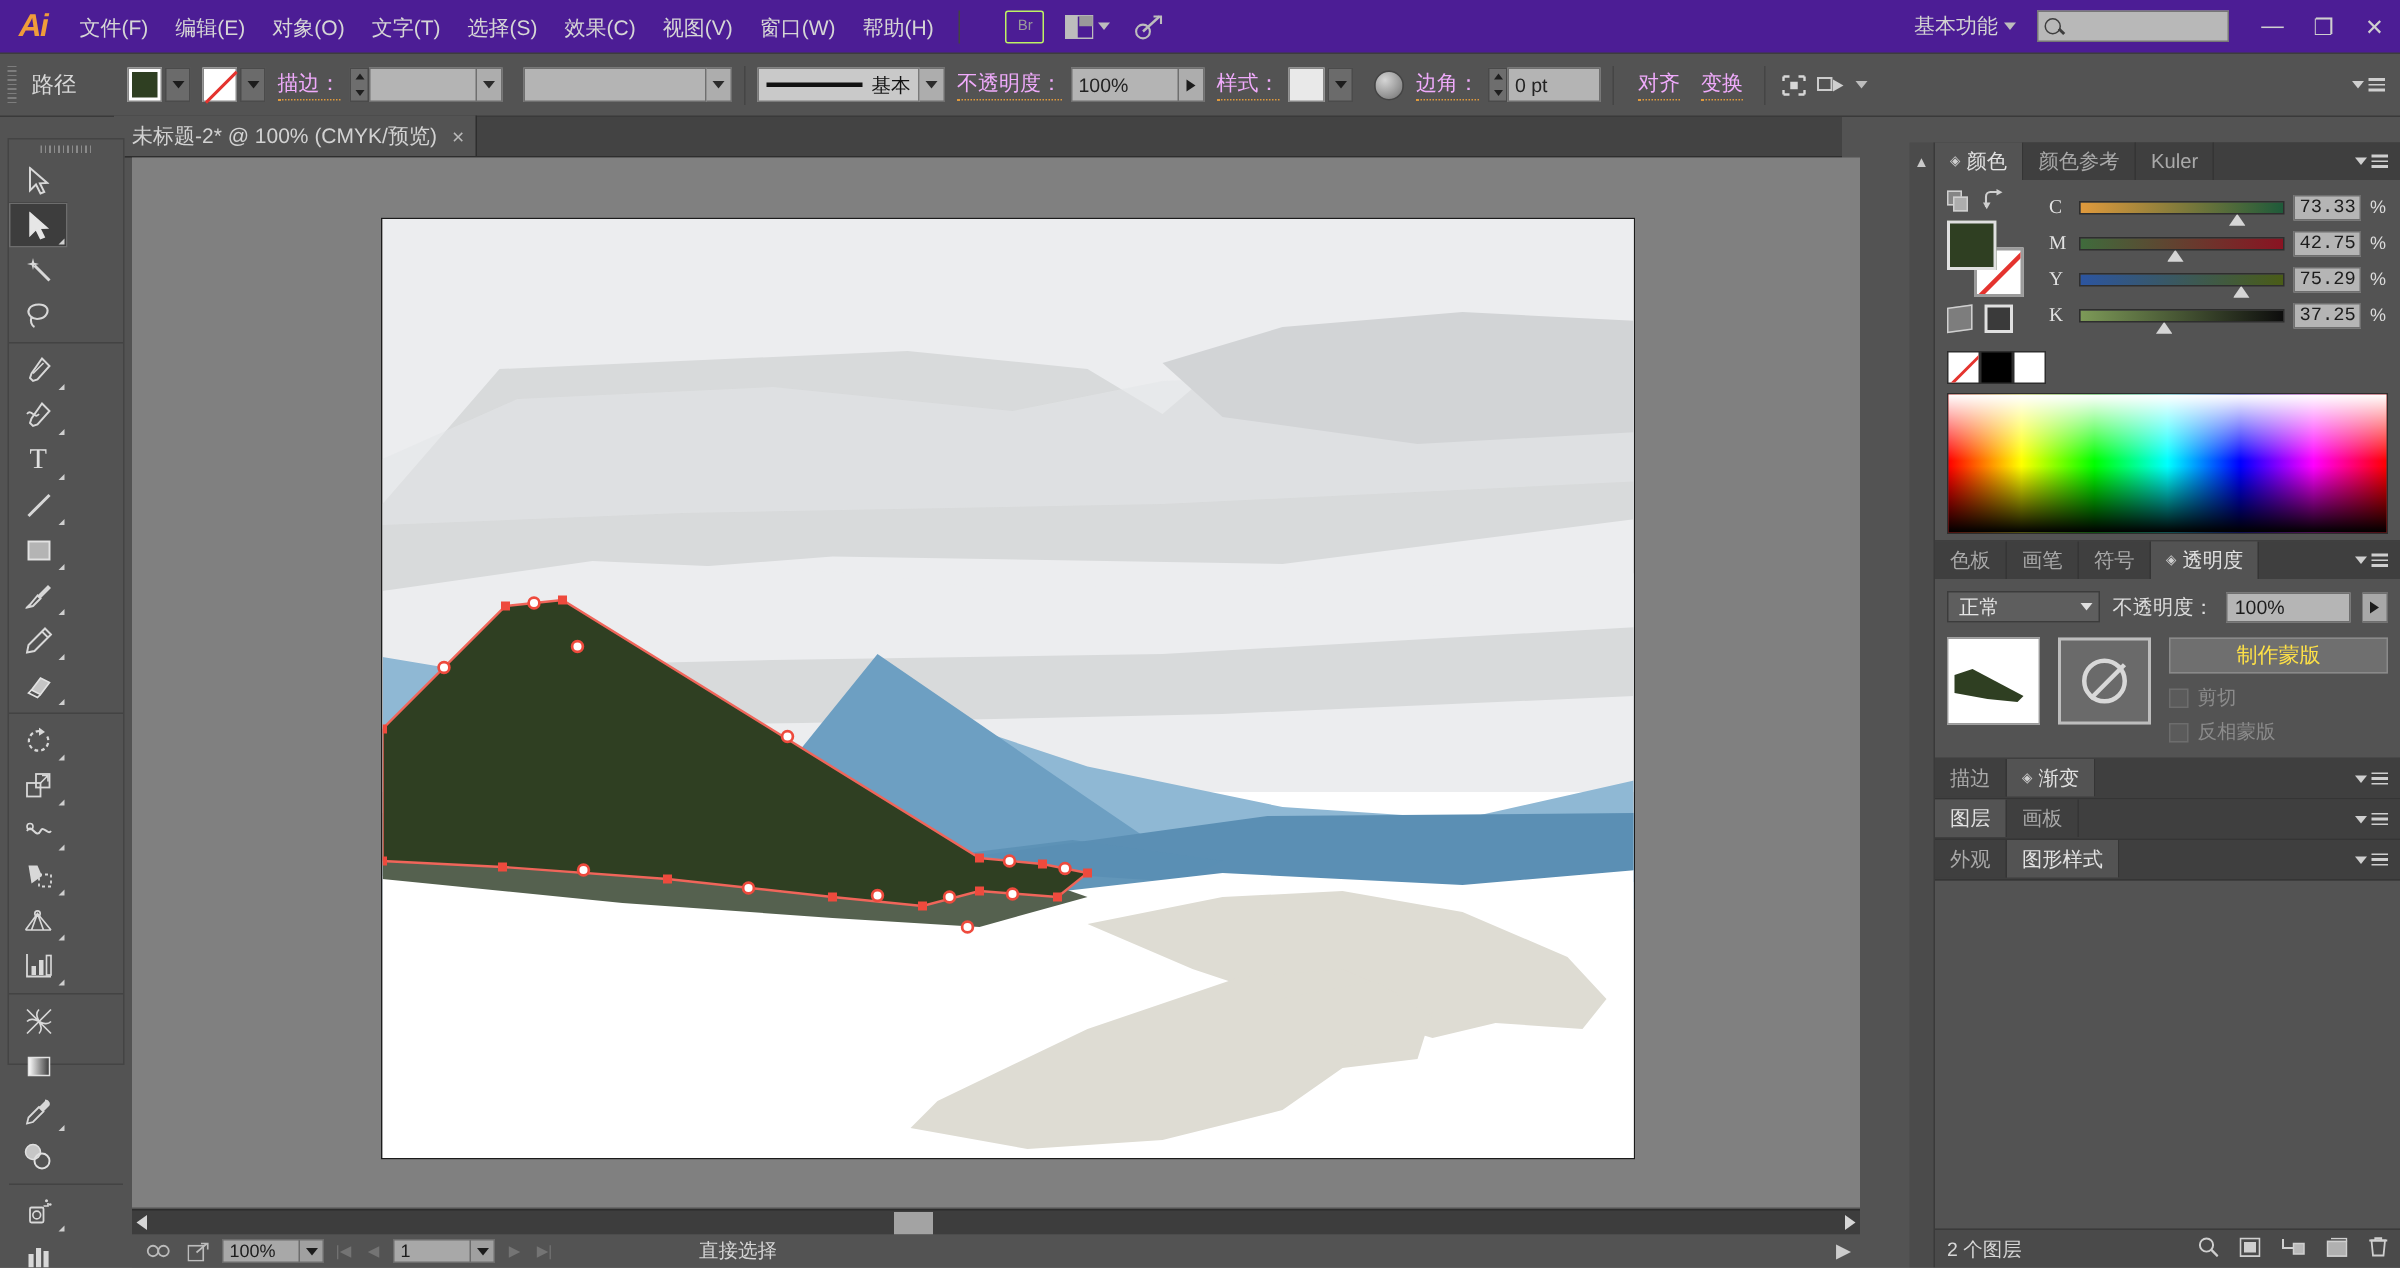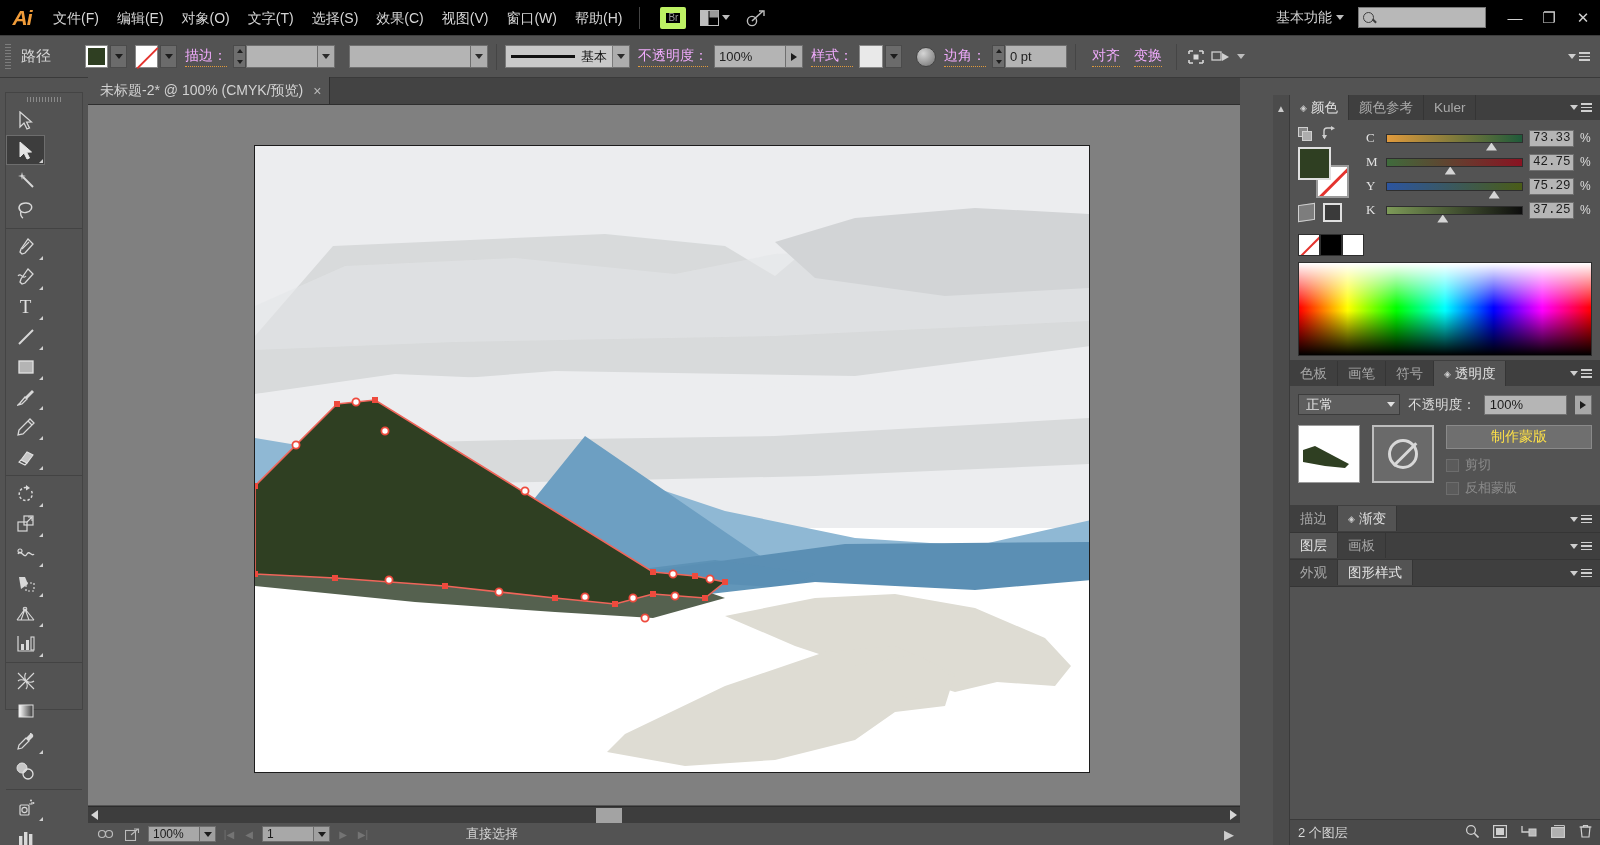--- a/index.html
+++ b/index.html
@@ -10,43 +10,43 @@
     font-family: "Liberation Sans", "DejaVu Sans", sans-serif;
     font-size: 13px;
     color: #c8c8c8;
     -webkit-font-smoothing: antialiased;
   }
   .app { position: relative; width: 1600px; height: 845px; }
 
   
   .menubar {
     position: absolute; left: 0; top: 0; width: 1600px; height: 36px;
-    background: #000000;
+    background: #4c1d95;
     border-bottom: 1px solid #3d3d3d;
     display: flex; align-items: center;
   }
   .ai-logo {
     width: 44px; height: 36px;
     display: flex; align-items: center; justify-content: center;
     font-weight: bold; font-size: 21px; font-style: italic;
     color: #f09c3a;
     letter-spacing: -1px;
   }
   .menu-item {
     padding: 0 9px; height: 36px; line-height: 36px;
     color: #d6d6d6; font-size: 14px; white-space: nowrap;
     cursor: default;
   }
   .mb-sep { width: 1px; height: 22px; background: #434343; margin: 0 8px; }
   .mb-icon {
     width: 26px; height: 22px;
-    border: 6px solid #bef264; border-radius: 2px;
+    border: 1px solid #bef264; border-radius: 2px;
     color: #9a9a9a; font-size: 10px;
     display: flex; align-items: center; justify-content: center;
-    margin-left: 12px;
+    margin-left: 22px;
   }
   .mb-arr-icon { display: flex; align-items: center; gap: 3px; margin-left: 14px; color: #bdbdbd; }
   .mb-spacer { flex: 1; }
   .ws-label { font-size: 14px; color: #d2d2d2; padding-right: 4px; }
   .caret { width: 0; height: 0; border-left: 4px solid transparent; border-right: 4px solid transparent; border-top: 5px solid #bdbdbd; }
   .search-box {
     width: 128px; height: 21px; margin: 0 12px 0 14px;
     background: #b8b8b8; border: 1px solid #777;
     display: flex; align-items: center; padding-left: 4px;
   }
@@ -103,21 +103,21 @@
       background: radial-gradient(circle at 35% 30%, #d5d5d5, #6e6e6e);
       border: 1px solid #444; }
   .tiny-icon { width: 22px; height: 22px; display: flex; align-items: center; justify-content: center; color: #d8d8d8; }
   .cb-right { margin-left: auto; display: flex; align-items: center; padding-right: 10px; }
   .panel-menu-btn { display: flex; align-items: center; gap: 3px; color: #cfcfcf; }
   .hamburger { display: flex; flex-direction: column; gap: 2px; }
   .hamburger i { display: block; width: 11px; height: 1.6px; background: #cfcfcf; }
 
   
   .tabbar {
-    position: absolute; left: 88px; top: 78px; width: 1152px; height: 27px;
+    position: absolute; left: 76px; top: 78px; width: 1152px; height: 27px;
     background: #434343; border-bottom: 1px solid #2e2e2e;
     display: flex; align-items: flex-end;
   }
   .doctab {
     height: 27px; background: #535353; color: #d2d2d2; font-size: 14px;
     display: flex; align-items: center; padding: 0 8px 0 12px; gap: 10px;
     border-right: 1px solid #2e2e2e;
   }
   .doctab .x { color: #b9b9b9; font-size: 14px; }
 

